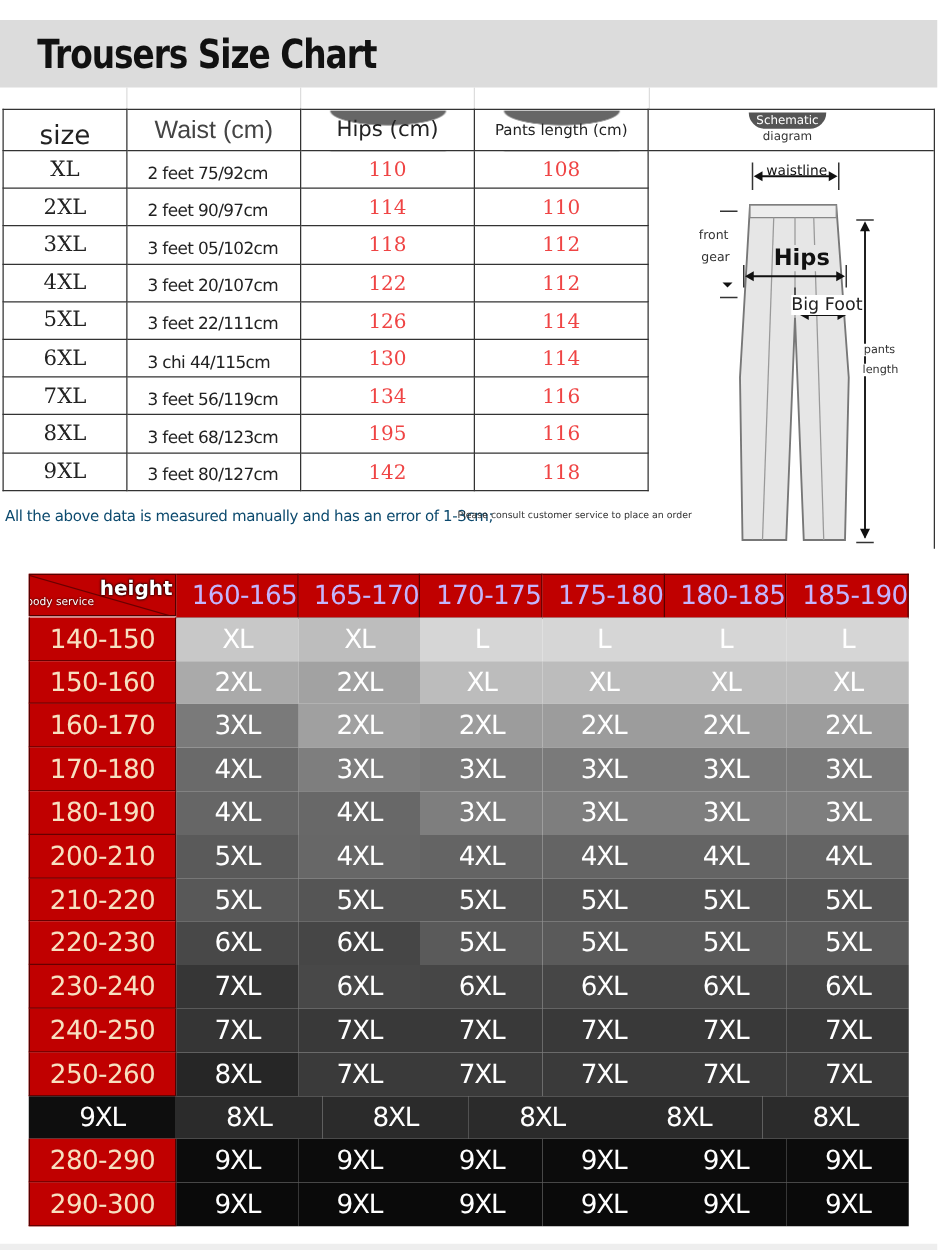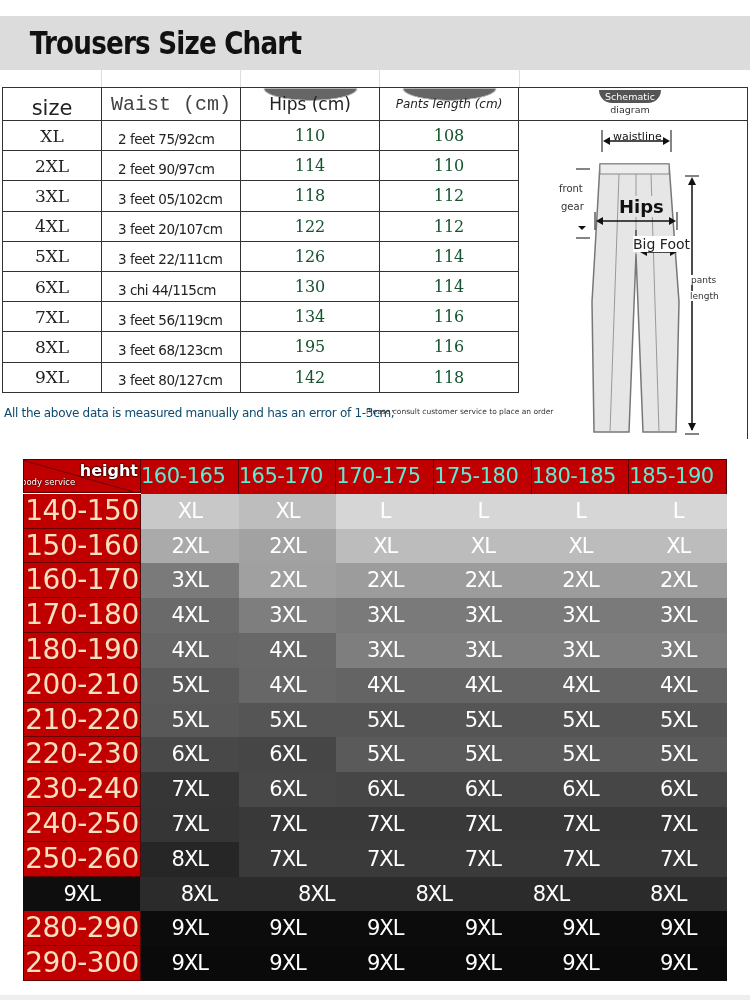--- a/index.html
+++ b/index.html
@@ -10,46 +10,46 @@
 
   .ghost-grid { position: absolute; left: 0; top: 70px; width: 750px; height: 18px; }
   .ghost-grid div { position: absolute; top: 0; height: 18px; border-left: 1px solid #ddd; }
 
   table.size { position: absolute; left: 2px; top: 87px; border-collapse: collapse; }
   table.size td, table.size th { border: 1.5px solid #333; height: 30.2px; text-align: center; vertical-align: middle; }
   table.size th { height: 33px; font-weight: normal; }
   .c-size { width: 99px; }
   .c-waist { width: 139px; }
   .c-hips { width: 139px; }
-  .c-len { width: 139px; font-style: italic; }
+  .c-len { width: 139px; }
   .h-size { font-family: "DejaVu Sans", sans-serif; font-size: 21px; color: #222; padding-top: 8px; }
-  .h-waist { font-family: Liberation Mono, monospace; font-size: 20px; color: #444; }
+  .h-waist { font-family: Liberation Sans, sans-serif; font-size: 20px; color: #444; }
   .h-hips { font-family: "DejaVu Sans", sans-serif; font-size: 17px; font-weight: bold; color: #222; background: radial-gradient(ellipse 55% 60% at 50% 0%, #666 60%, transparent 62%); }
   .h-len { font-family: "DejaVu Sans", sans-serif; font-size: 12px; color: #222; background: radial-gradient(ellipse 55% 60% at 50% 0%, #666 60%, transparent 62%); }
   .v-size { font-family: "DejaVu Serif", serif; font-size: 17px; color: #222; }
   .v-waist { font-family: "DejaVu Sans", sans-serif; font-size: 13.5px; color: #222; letter-spacing: -0.5px; text-align: left !important; padding-left: 16px; padding-top: 6px; }
-  .v-num { font-family: "DejaVu Serif", serif; font-size: 16px; color: #14532d; }
+  .v-num { font-family: "DejaVu Serif", serif; font-size: 16px; color: #ef4444; }
 
   .diagram-box { position: absolute; left: 519px; top: 87px; width: 229px; height: 352px; border-top: 1.5px solid #333; border-right: 1.5px solid #333; }
   .diagram-head { position: absolute; left: 0; top: 0; width: 100%; height: 33px; border-bottom: 1.5px solid #333; }
   .diagram-title { position: absolute; left: 80px; top: 2px; width: 62px; text-align: center; font-family: "DejaVu Sans", sans-serif; font-size: 9.5px; line-height: 13px; color: #333; }
   .diagram-title .t1 { color: #fff; background: #555; border-radius: 0 0 30px 30px; display: block; }
   .diagram-svg { position: absolute; left: 0; top: 34px; }
 
   .note { position: absolute; left: 4px; top: 406px; font-family: "DejaVu Sans", sans-serif; font-size: 12px; color: #0c4a6e; letter-spacing: -0.3px; }
   .note2 { position: absolute; left: 366px; top: 407px; font-family: "DejaVu Sans", sans-serif; font-size: 7.5px; color: #333; }
 
   .chart { position: absolute; left: 23px; top: 459px; width: 704px; }
   .chart-row { display: flex; height: 34.8px; }
   .corner { width: 118px; height: 34px; position: relative; background: #c00000; overflow: hidden; border: 1px solid #500; }
   .corner .hl { position: absolute; right: 2px; top: 1px; font-family: "DejaVu Sans", sans-serif; font-weight: bold; font-size: 16px; color: #fff; text-shadow: 0 0 2px #000, 0 0 2px #000; }
   .corner .bw { position: absolute; left: -3px; top: 17px; font-family: "DejaVu Sans", sans-serif; font-size: 8.5px; color: #fff; text-shadow: 0 0 2px #000; }
   .corner .diag { position: absolute; left: 0; top: 0; width: 130px; height: 1px; background: #6a0000; transform-origin: 0 0; transform: rotate(16deg); }
-  .hcell { flex: 1; height: 36px; background: #c00000; color: #5eead4; border: 1px solid #500; border-left: none; font-family: "DejaVu Sans", sans-serif; font-size: 21px; text-align: left; line-height: 32px; letter-spacing: -0.5px; }
-  .wcell { width: 118px; background: #c00000; color: #f7e0c0; font-family: "DejaVu Sans", sans-serif; font-size: 28px; text-align: center; line-height: 34px; border-left: 1px solid #500; border-right: 1px solid #500; border-bottom: 1.5px solid #600; letter-spacing: -0.5px; }
+  .hcell { flex: 1; height: 36px; background: #c00000; color: #c4b5fd; border: 1px solid #500; border-left: none; font-family: "DejaVu Sans", sans-serif; font-size: 21px; text-align: right; line-height: 32px; letter-spacing: -0.5px; }
+  .wcell { width: 118px; background: #c00000; color: #f7e0c0; font-family: "DejaVu Sans", sans-serif; font-size: 21px; text-align: center; line-height: 34px; border-left: 1px solid #500; border-right: 1px solid #500; border-bottom: 1.5px solid #600; letter-spacing: -0.5px; }
   .scell { flex: 1; color: #fff; font-family: "DejaVu Sans", sans-serif; font-size: 21px; text-align: center; line-height: 34.8px; letter-spacing: -1px; }
   .bottom-bar { position: absolute; left: 0; top: 995px; width: 750px; height: 5px; background: #eee; }
 </style>
 </head>
 <body>
 
 <div class="title-bar">
   <span>Trousers Size Chart</span>
 </div>
 

